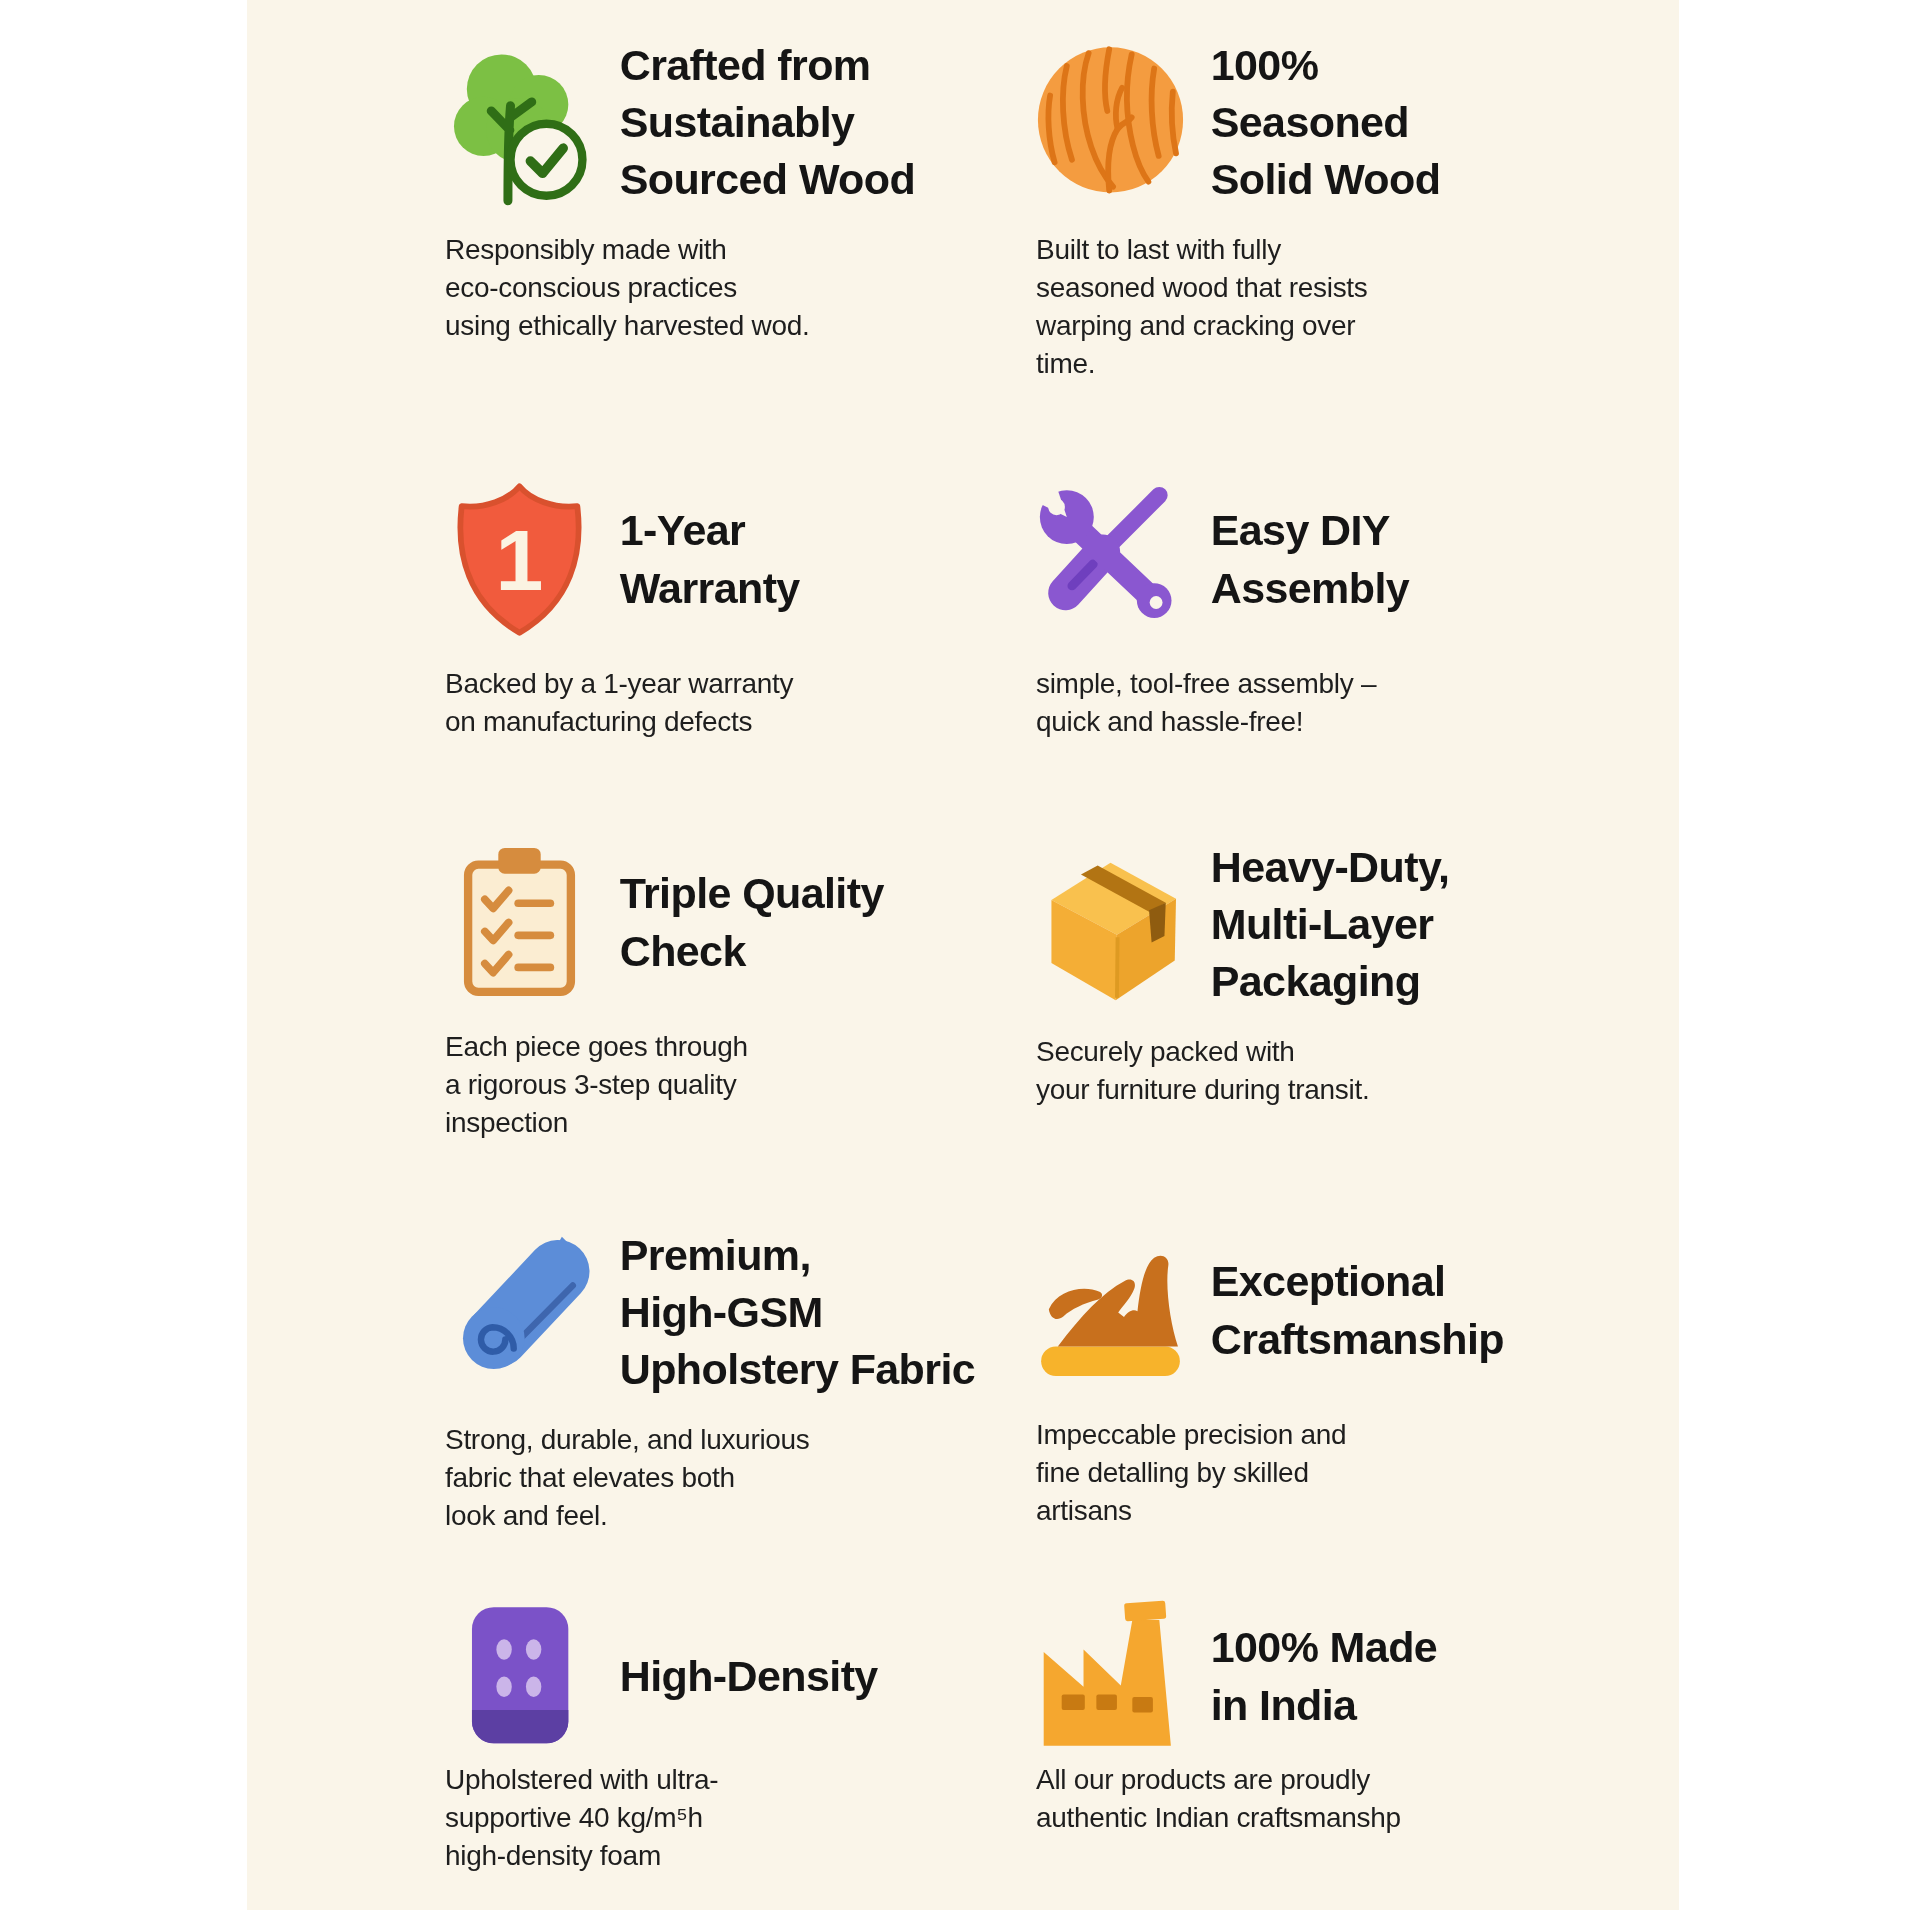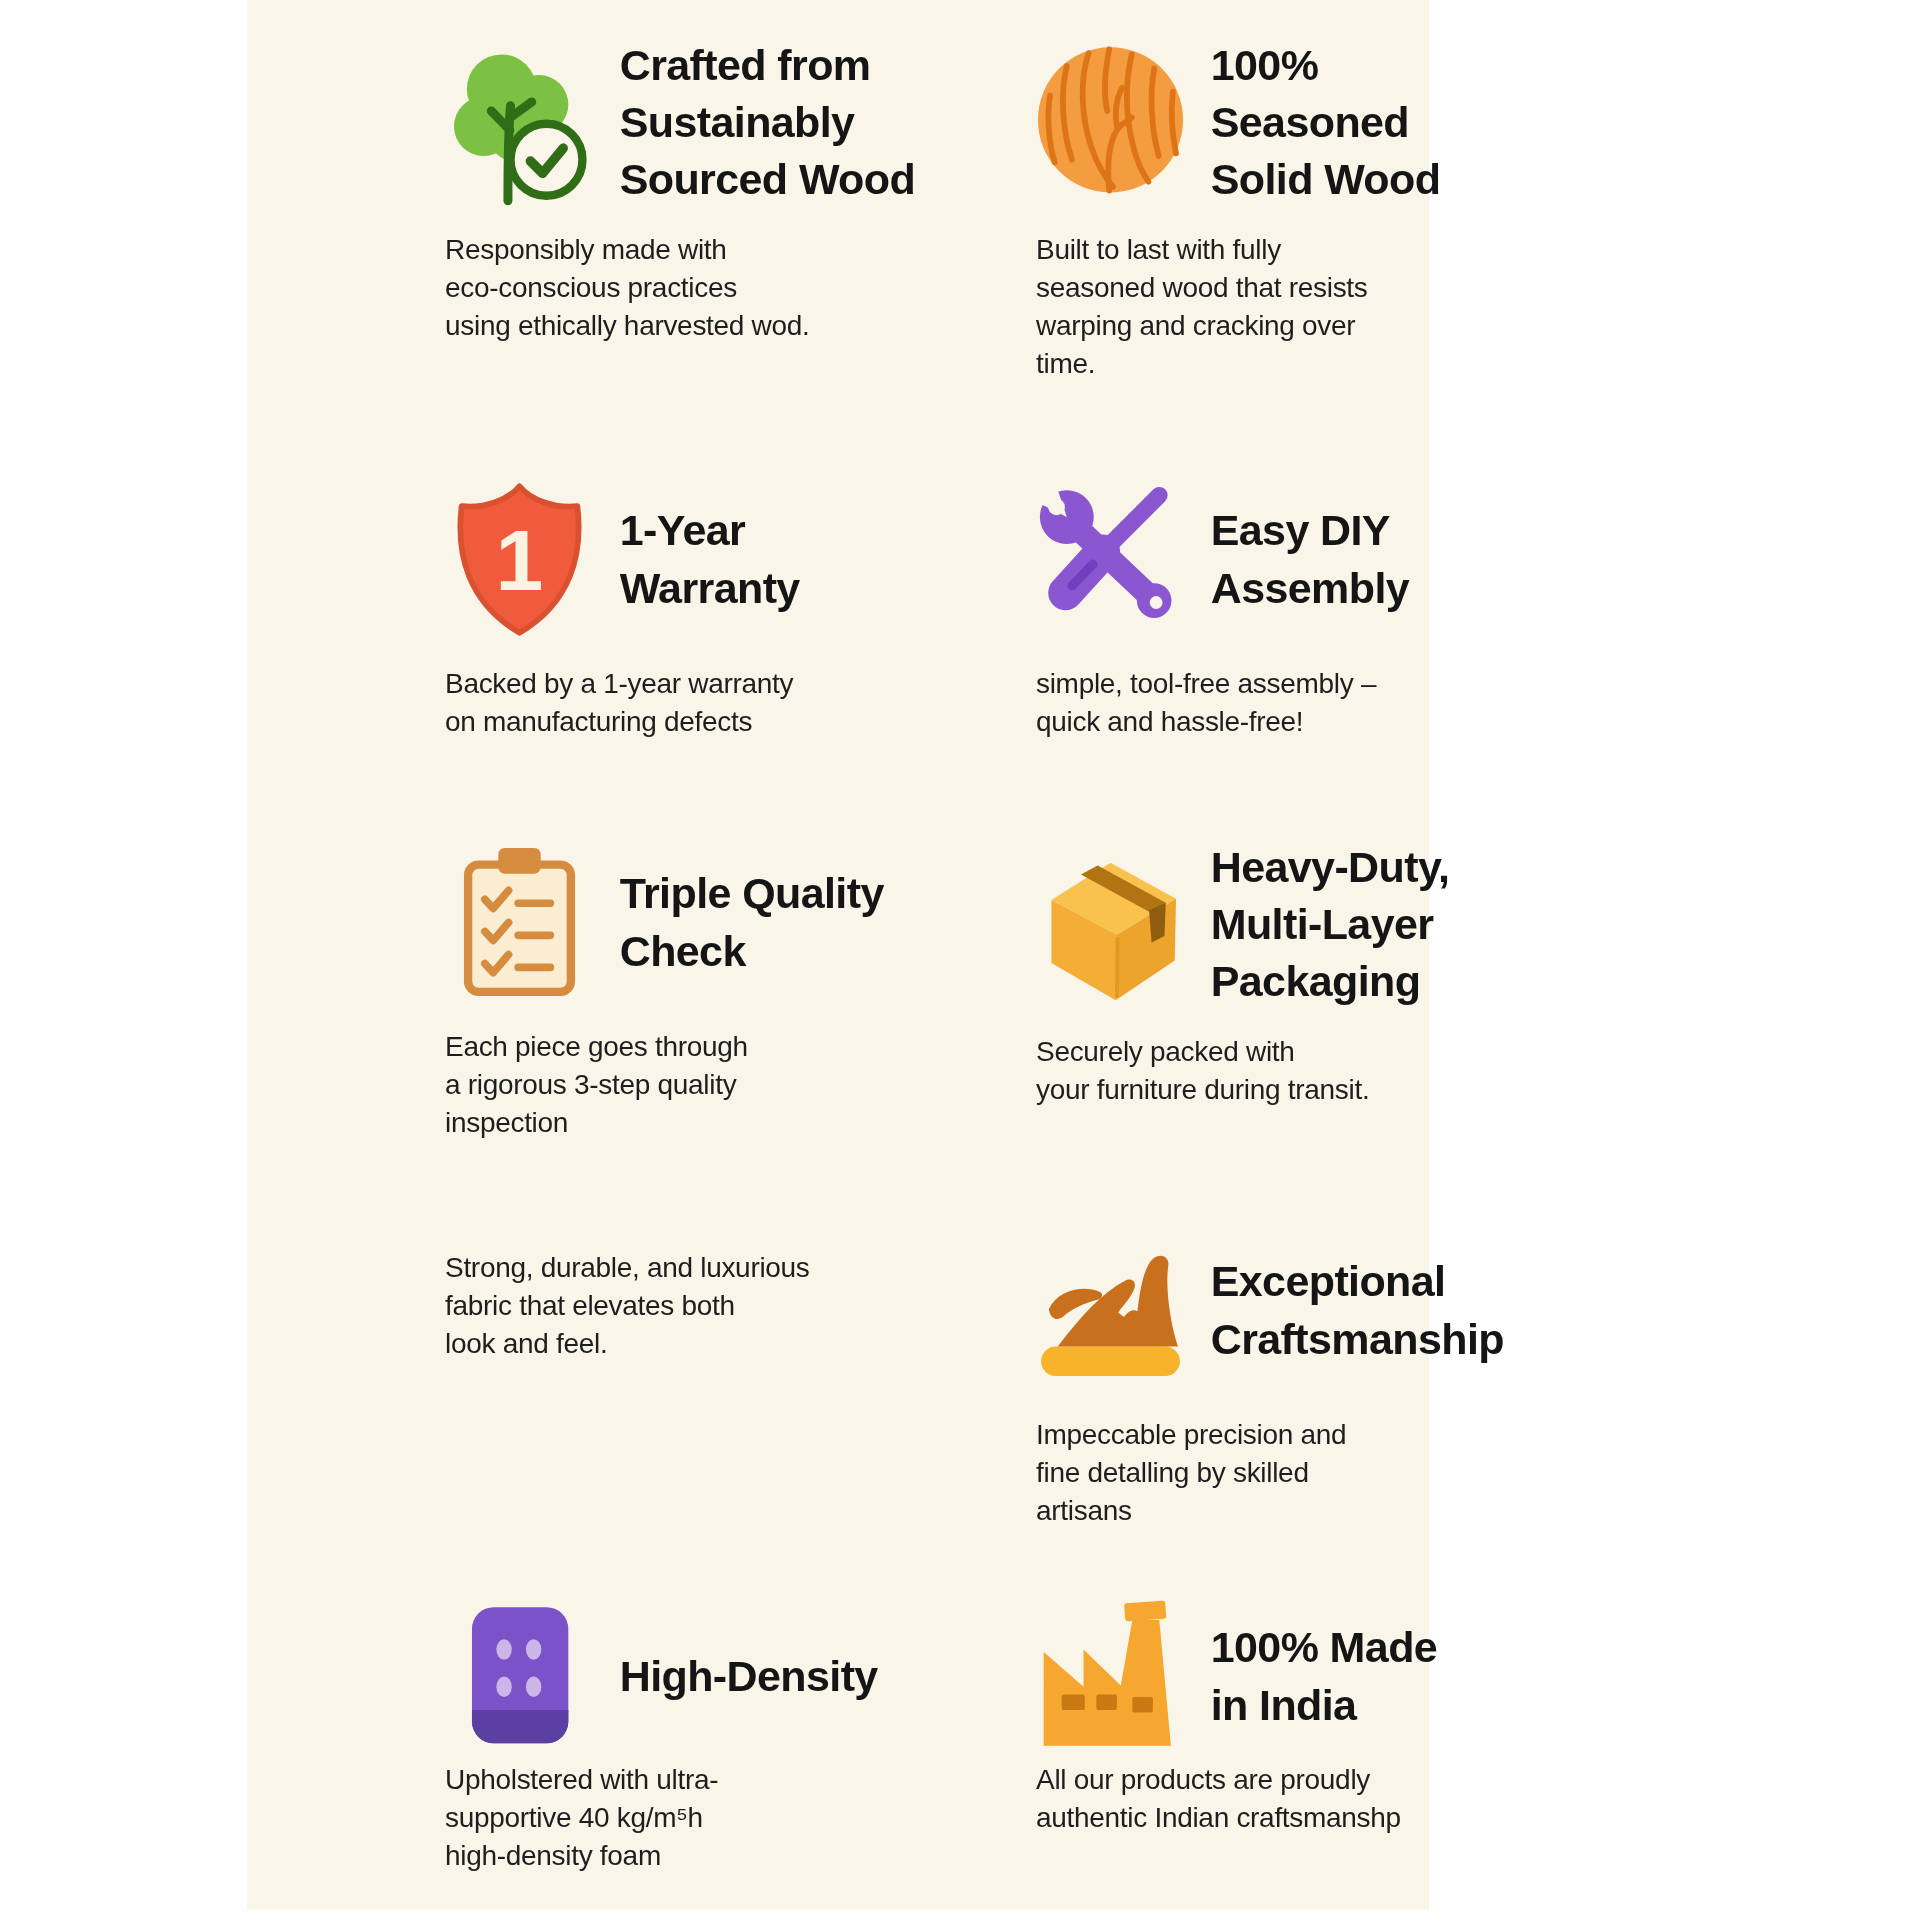--- a/index.html
+++ b/index.html
@@ -4,21 +4,21 @@
 <style>
   * { margin:0; padding:0; box-sizing:border-box; }
   html,body { background:#ffffff; }
   body {
     width:1926px; height:1926px;
     position:relative; overflow:hidden;
     font-family:"Liberation Sans", "DejaVu Sans", sans-serif;
   }
   .panel {
     position:absolute; left:247px; top:0;
-    width:1182px; height:1910px;
+    width:1432px; height:1910px;
     background:var(--panel-bg, #FAF5E9);
   }
   .grid {
     position:absolute; left:189px; top:37px;
     display:grid;
     grid-template-columns:591px 591px;
     grid-template-rows:439px 363px 388px 366px auto;
   }
   .feat-head { display:flex; align-items:center; }
   .feat-icon { width:167px; height:167px; flex:0 0 167px; margin-right:16.7px; }
@@ -183,20 +183,36 @@
             <div>Multi-Layer</div>
             <div>Packaging</div>
           </h2>
         </div>
         <div class="feat-desc">
           <div>Securely packed with</div>
           <div>your furniture during transit.</div>
         </div>
       </article>
       <article class="feature">
+        <div class="feat-head">
+          <span class="feat-icon">
+            <svg viewBox="0 0 260 260">
+    <polygon points="196,12 233,49 196,112 159,75" fill="#5C8DD8"></polygon>
+    <line x1="190" y1="66" x2="96" y2="166" stroke="#5C8DD8" stroke-width="98" stroke-linecap="round"></line>
+    <line x1="213" y1="88" x2="120" y2="182" stroke="#3E66AE" stroke-width="10" stroke-linecap="round"></line>
+    <circle cx="90" cy="170" r="48" fill="#5C8DD8"></circle>
+    <path d="M108,172 a19,19 0 1 1 -20,-19 a33,33 0 0 1 33,33" stroke="#2F5CA8" stroke-width="10" fill="none" stroke-linecap="round"></path>
+  </svg>
+          </span>
+          <h2 class="feat-title">
+            <div>Premium,</div>
+            <div>High-GSM</div>
+            <div>Upholstery Fabric</div>
+          </h2>
+        </div>
         <div class="feat-desc">
           <div>Strong, durable, and luxurious</div>
           <div>fabric that elevates both</div>
           <div>look and feel.</div>
         </div>
       </article>
       <article class="feature">
         <div class="feat-head">
           <span class="feat-icon">
             <svg viewBox="0 0 260 260">

